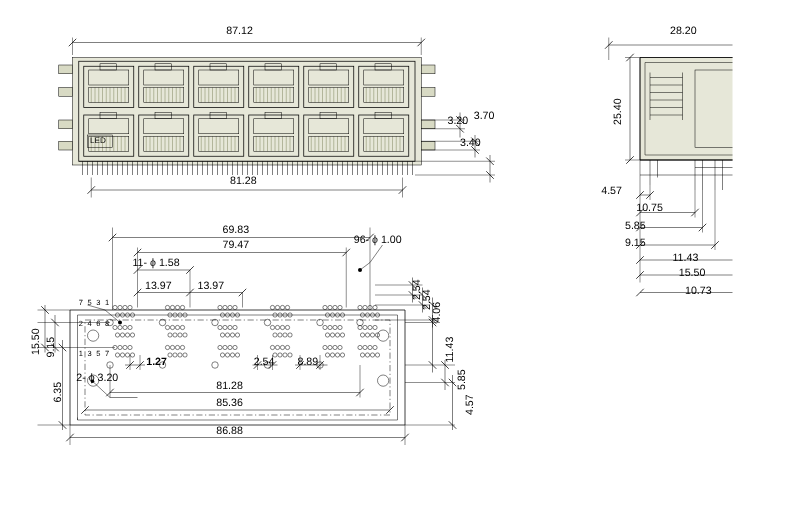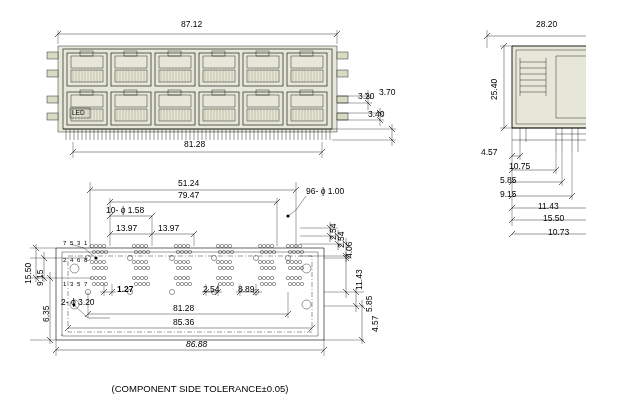--- a/index.html
+++ b/index.html
@@ -584,53 +584,52 @@
   <div class="dim vert" style="left:490px; top:100px;">25.40</div>
   <div class="dim vert" style="left:617px; top:112px;">3.70</div>
   <div class="dim" style="left:481px; top:148px;">4.57</div>
   <div class="dim" style="left:509px; top:162px;">10.75</div>
   <div class="dim" style="left:500px; top:176px;">5.85</div>
   <div class="dim" style="left:500px; top:190px;">9.15</div>
   <div class="dim" style="left:538px; top:202px;">11.43</div>
   <div class="dim" style="left:543px; top:214px;">15.50</div>
   <div class="dim" style="left:548px; top:228px;">10.73</div>
 
-  <div class="dim" style="left:178px; top:179px;">51.24</div>
+  <div class="dim" style="left:178px; top:179px;">69.83</div>
   <div class="dim" style="left:178px; top:191px;">79.47</div>
-  <div class="dim" style="left:106px; top:206px;">10- ϕ 1.58</div>
-  <div class="dim" style="left:306px; top:187px;">96- ϕ 1.00</div>
+  <div class="dim" style="left:106px; top:206px;">11- ϕ 1.58</div>
+  <div class="dim" style="left:283px; top:187px;">96- ϕ 1.00</div>
   <div class="dim" style="left:116px; top:224px;">13.97</div>
   <div class="dim" style="left:158px; top:224px;">13.97</div>
   <div class="dim vert" style="left:329px; top:240px;">2.54</div>
   <div class="dim vert" style="left:337px; top:248px;">2.54</div>
   <div class="dim vert" style="left:345px; top:258px;">4.06</div>
   <div class="dim vert" style="left:24px; top:284px;">15.50</div>
   <div class="dim vert" style="left:36px; top:286px;">9.15</div>
   <div class="dim vert" style="left:42px; top:322px;">6.35</div>
   <div class="dim vert" style="left:355px; top:290px;">11.43</div>
   <div class="dim vert" style="left:365px; top:312px;">5.85</div>
   <div class="dim vert" style="left:371px; top:332px;">4.57</div>
   <div class="dim" style="left:117px; top:285px;font-weight:bold;">1.27</div>
   <div class="dim" style="left:203px; top:285px;">2.54</div>
   <div class="dim" style="left:238px; top:285px;text-align:center;">8.89</div>
   <div class="dim" style="left:61px; top:298px;">2- ϕ 3.20</div>
   <div class="dim" style="left:173px; top:304px;">81.28</div>
   <div class="dim" style="left:173px; top:318px;">85.36</div>
-  <div class="dim" style="left:186px; top:340px;font-style:italic;">86.88</div>
+  <div class="dim" style="left:173px; top:340px;">86.88</div>
 
   <div class="dim" style="left:63px; top:240px; font-size:6px;">7</div>
   <div class="dim" style="left:70px; top:240px; font-size:6px;">5</div>
   <div class="dim" style="left:77px; top:240px; font-size:6px;">3</div>
   <div class="dim" style="left:84px; top:240px; font-size:6px;">1</div>
 
   <div class="dim" style="left:63px; top:257px; font-size:6px;">2</div>
   <div class="dim" style="left:70px; top:257px; font-size:6px;">4</div>
   <div class="dim" style="left:77px; top:257px; font-size:6px;">6</div>
   <div class="dim" style="left:84px; top:257px; font-size:6px;">8</div>
 
   <div class="dim" style="left:63px; top:281px; font-size:6px;">1</div>
   <div class="dim" style="left:70px; top:281px; font-size:6px;">3</div>
   <div class="dim" style="left:77px; top:281px; font-size:6px;">5</div>
   <div class="dim" style="left:84px; top:281px; font-size:6px;">7</div>
 
-  <div class="caption" style="left:0; top:383px; width:400px;">(COMPONENT SIDE TOLERANCE±0.05)</div>
 
 </div>
 
 </body></html>

